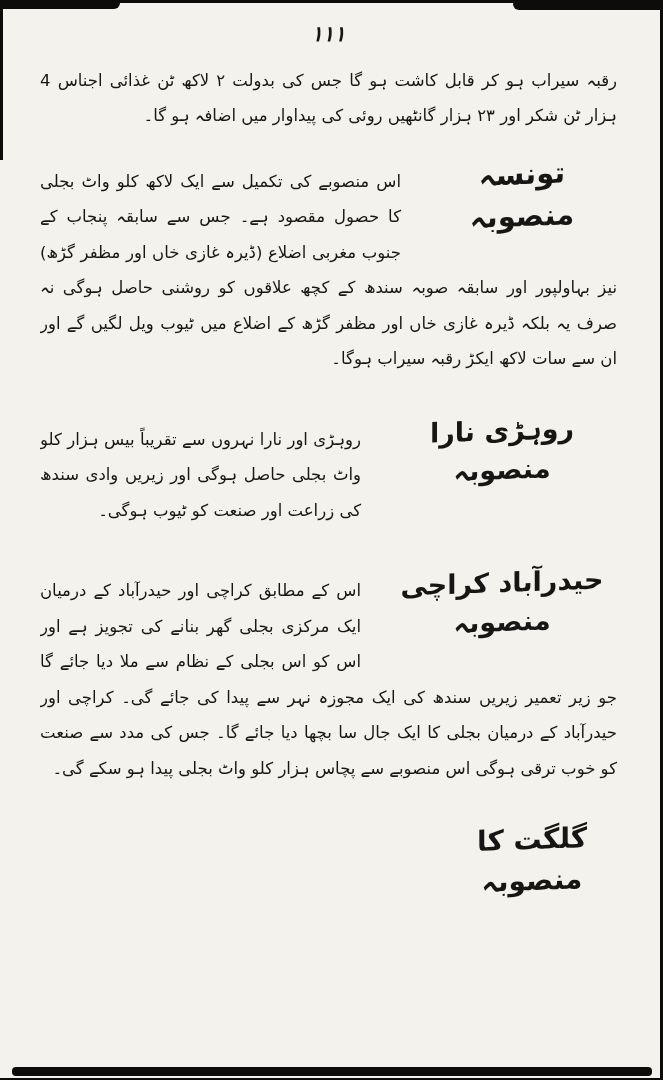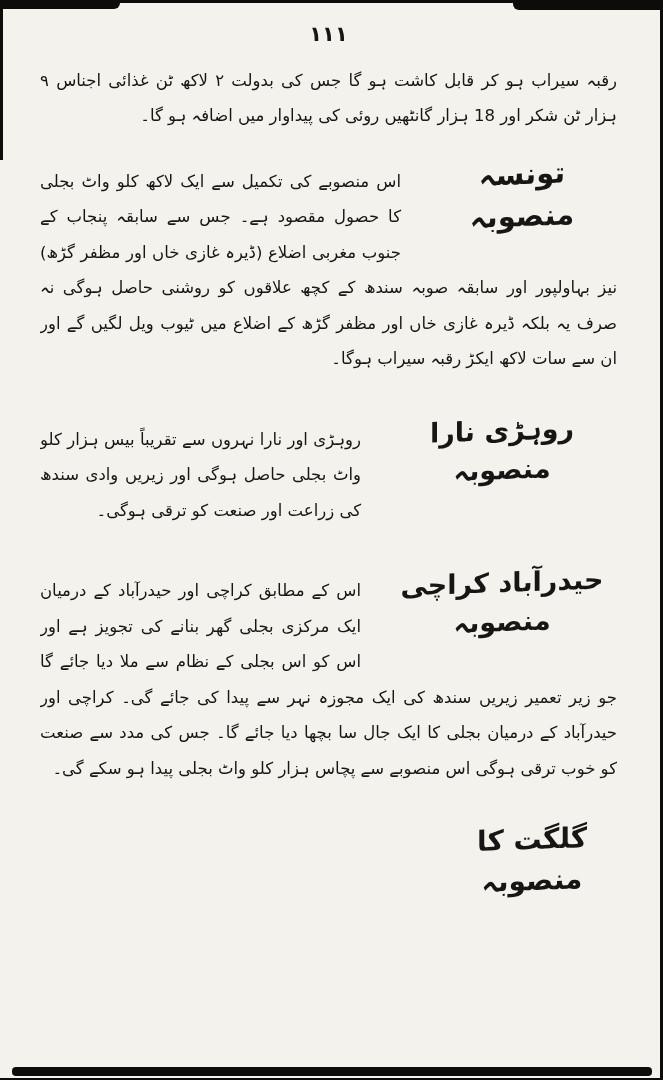--- a/index.html
+++ b/index.html
@@ -35,20 +35,21 @@
   .content {
     position: relative;
     padding: 22px 46px 0 40px;
     box-sizing: border-box;
   }
   .page-number {
     text-align: center;
     font-size: 21px;
     font-weight: bold;
     letter-spacing: 2px;
+    font-style: italic;
   }
   .para, .section-body {
     font-size: 16.5px;
     line-height: 2.15;
     text-align: justify;
     text-justify: inter-word;
   }
   .intro-para {
     margin-bottom: 14px;
   }
@@ -85,30 +86,30 @@
   <div class="edge edge-top-right"></div>
   <div class="edge edge-right-line"></div>
   <div class="edge edge-left-tick"></div>
   <div class="edge edge-bottom-bar"></div>
   <div class="edge edge-bottom-line"></div>
 
   <div class="content">
 
     <div class="page-number">۱۱۱</div>
 
-    <p class="para intro-para">رقبہ سیراب ہو کر قابل کاشت ہو گا جس کی بدولت ۲ لاکھ ٹن غذائی اجناس ۹ ہزار ٹن شکر اور 18 ہزار گانٹھیں روئی کی پیداوار میں اضافہ ہو گا۔</p>
+    <p class="para intro-para">رقبہ سیراب ہو کر قابل کاشت ہو گا جس کی بدولت ۲ لاکھ ٹن غذائی اجناس 4 ہزار ٹن شکر اور ۲۳ ہزار گانٹھیں روئی کی پیداوار میں اضافہ ہو گا۔</p>
 
     <div class="section">
       <div class="section-heading">تونسہ منصوبہ</div>
       <p class="section-body">اس منصوبے کی تکمیل سے ایک لاکھ کلو واٹ بجلی کا حصول مقصود ہے۔ جس سے سابقہ پنجاب کے جنوب مغربی اضلاع (ڈیرہ غازی خاں اور مظفر گڑھ) نیز بہاولپور اور سابقہ صوبہ سندھ کے کچھ علاقوں کو روشنی حاصل ہوگی نہ صرف یہ بلکہ ڈیرہ غازی خاں اور مظفر گڑھ کے اضلاع میں ٹیوب ویل لگیں گے اور ان سے سات لاکھ ایکڑ رقبہ سیراب ہوگا۔</p>
     </div>
 
     <div class="section">
       <div class="section-heading wide">روہڑی نارا منصوبہ</div>
-      <p class="section-body">روہڑی اور نارا نہروں سے تقریباً بیس ہزار کلو واٹ بجلی حاصل ہوگی اور زیریں وادی سندھ کی زراعت اور صنعت کو ترقی ہوگی۔</p>
+      <p class="section-body">روہڑی اور نارا نہروں سے تقریباً بیس ہزار کلو واٹ بجلی حاصل ہوگی اور زیریں وادی سندھ کی زراعت اور صنعت کو ٹیوب ہوگی۔</p>
     </div>
 
     <div class="section">
       <div class="section-heading wide">حیدرآباد کراچی منصوبہ</div>
       <p class="section-body">اس کے مطابق کراچی اور حیدرآباد کے درمیان ایک مرکزی بجلی گھر بنانے کی تجویز ہے اور اس کو اس بجلی کے نظام سے ملا دیا جائے گا جو زیر تعمیر زیریں سندھ کی ایک مجوزہ نہر سے پیدا کی جائے گی۔ کراچی اور حیدرآباد کے درمیان بجلی کا ایک جال سا بچھا دیا جائے گا۔ جس کی مدد سے صنعت کو خوب ترقی ہوگی اس منصوبے سے پچاس ہزار کلو واٹ بجلی پیدا ہو سکے گی۔</p>
     </div>
 
     <div class="section">
       <div class="section-heading small">گلگت کا منصوبہ</div>
     </div>

